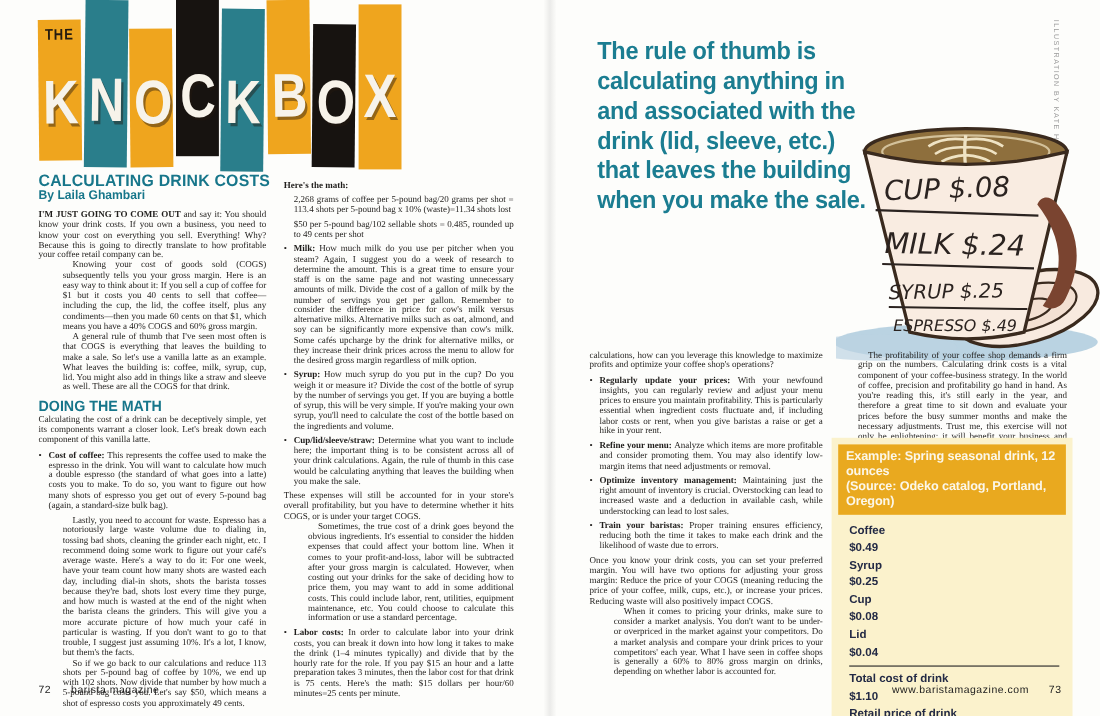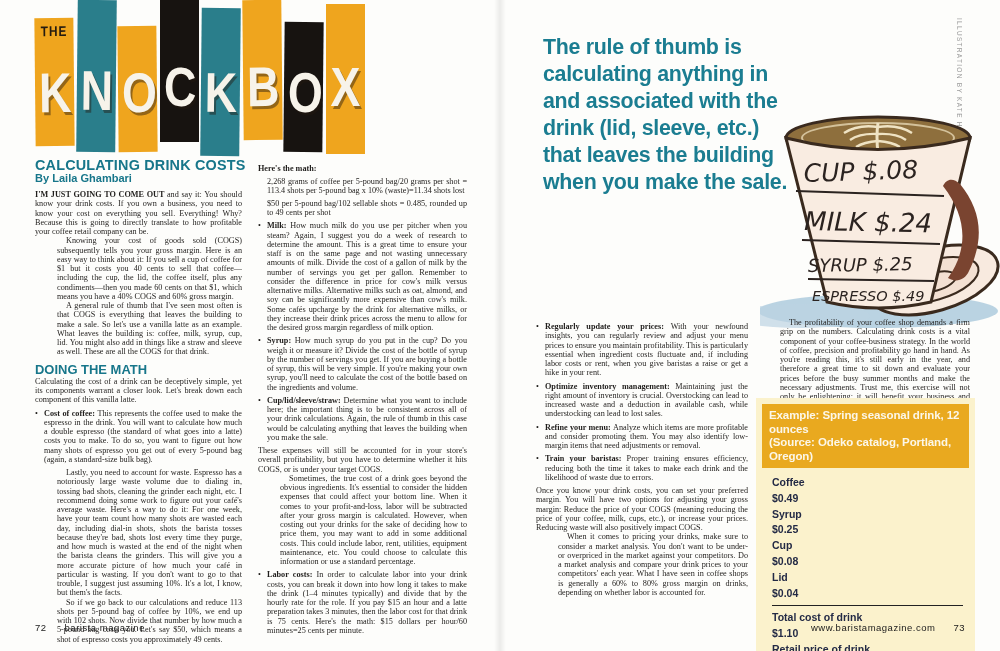--- a/index.html
+++ b/index.html
@@ -158,23 +158,24 @@
         <path d="M36 113 L184 118" stroke="#2B2320" stroke-width="2" fill="none"></path>
         <text x="44" y="152" font-size="26" transform="rotate(1 44 152)">MILK $.24</text>
         <path d="M42 162 L180 166" stroke="#2B2320" stroke-width="2" fill="none"></path>
         <text x="48" y="194" font-size="18" transform="rotate(-1 48 194)">SYRUP $.25</text>
         <path d="M48 201 L174 203" stroke="#2B2320" stroke-width="1.8" fill="none"></path>
         <text x="52" y="223" font-size="14.5">ESPRESSO $.49</text>
       </g>
     </svg>
 
     <div class="flow" id="colR1">
+        <div class="para"><span>calculations, how can you leverage this knowledge to maximize profits and optimize your coffee shop's operations?</span></div>
         <div class="bullet"><span class="lead">Regularly update your prices: </span><span>With your newfound insights, you can regularly review and adjust your menu prices to ensure you maintain profitability. This is particularly essential when ingredient costs fluctuate and, if including labor costs or rent, when you give baristas a raise or get a hike in your rent.</span></div>
+        <div class="bullet"><span class="lead">Refine your menu: </span><span>Analyze which items are more profitable and consider promoting them. You may also identify low-margin items that need adjustments or removal.</span></div>
         <div class="bullet"><span class="lead">Optimize inventory management: </span><span>Maintaining just the right amount of inventory is crucial. Overstocking can lead to increased waste and a deduction in available cash, while understocking can lead to lost sales.</span></div>
-        <div class="bullet"><span class="lead">Refine your menu: </span><span>Analyze which items are more profitable and consider promoting them. You may also identify low-margin items that need adjustments or removal.</span></div>
         <div class="bullet"><span class="lead">Train your baristas: </span><span>Proper training ensures efficiency, reducing both the time it takes to make each drink and the likelihood of waste due to errors.</span></div>
         <div class="para"><span>Once you know your drink costs, you can set your preferred margin. You will have two options for adjusting your gross margin: Reduce the price of your COGS (meaning reducing the price of your coffee, milk, cups, etc.), or increase your prices. Reducing waste will also positively impact COGS.</span></div>
         <div class="para ind"><span>When it comes to pricing your drinks, make sure to consider a market analysis. You don't want to be under- or overpriced in the market against your competitors. Do a market analysis and compare your drink prices to your competitors' each year. What I have seen in coffee shops is generally a 60% to 80% gross margin on drinks, depending on whether labor is accounted for.</span></div>
       </div>
     <div class="flow" id="colR2">
         <div class="para ind"><span>The profitability of your coffee shop demands a firm grip on the numbers. Calculating drink costs is a vital component of your coffee-business strategy. In the world of coffee, precision and profitability go hand in hand. As you're reading this, it's still early in the year, and therefore a great time to sit down and evaluate your prices before the busy summer months and make the necessary adjustments. Trust me, this exercise will not only be enlightening; it will benefit your business and profitability.</span><span class="endmark"></span></div>
       </div>
 
     <div class="table">
       <div class="table-header">Example: Spring seasonal drink, 12 ounces

